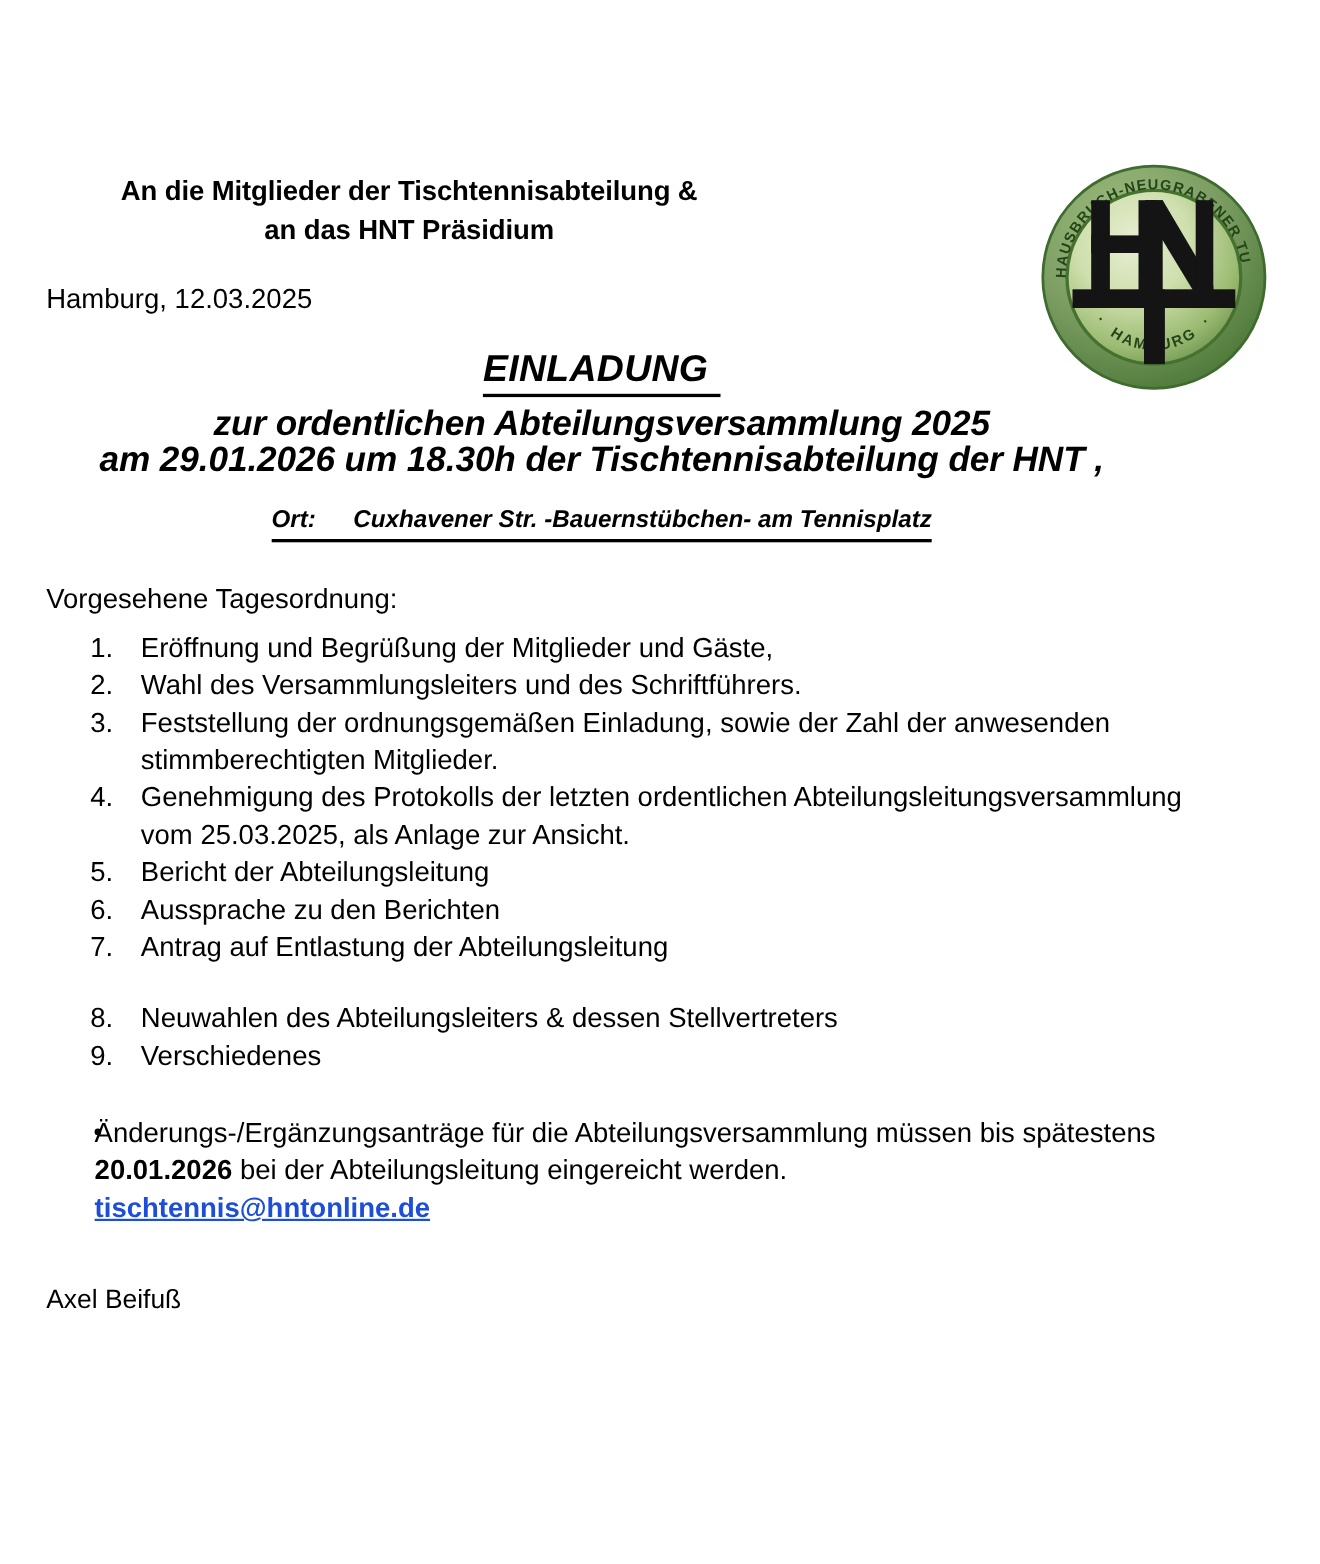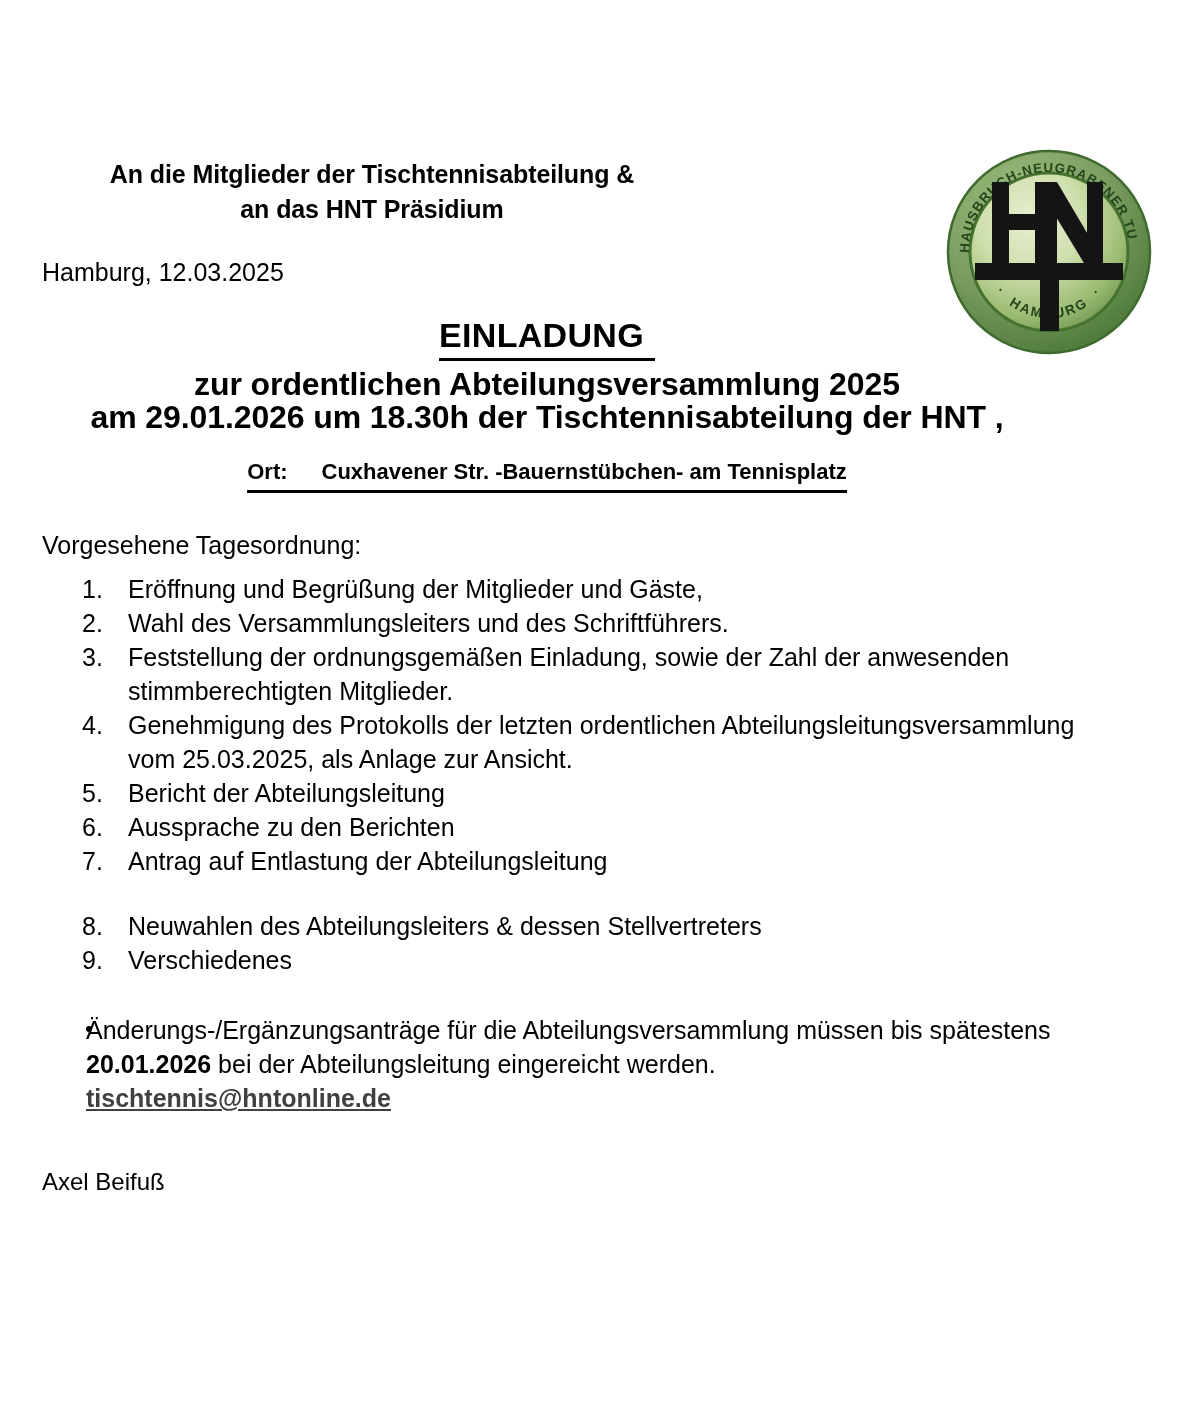--- a/index.html
+++ b/index.html
@@ -53,20 +53,21 @@
     white-space: nowrap;
   }
 
   
   .title-block {
     position: absolute;
     left: 42px;
     top: 313px;
     width: 1010px;
     text-align: center;
+    font-style: italic;
   }
   .einladung {
     font-size: 34px;
     font-weight: bold;
     line-height: 44px;
     letter-spacing: 0.3px;
     display: inline-block;
     border-bottom: 3px solid #000;
     padding-bottom: 1px;
     padding-right: 11px;
@@ -146,21 +147,21 @@
   ul.notes > li > .dot {
     position: absolute;
     left: 86px;
     top: 13px;
     width: 6px;
     height: 6px;
     background: #000;
     border-radius: 50%;
   }
   .mail-link {
-    color: #404040;
+    color: #1d4ed8;
     font-weight: bold;
     text-decoration: underline;
     text-decoration-thickness: 2px;
     text-underline-offset: 2px;
   }
   b.date-strong { font-weight: bold; }
 
   
   .signature {
     position: absolute;

